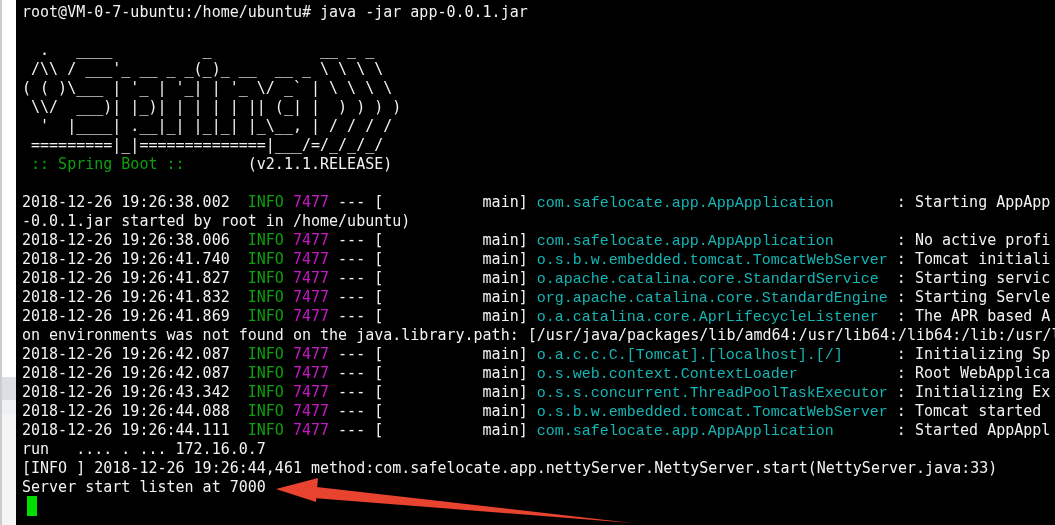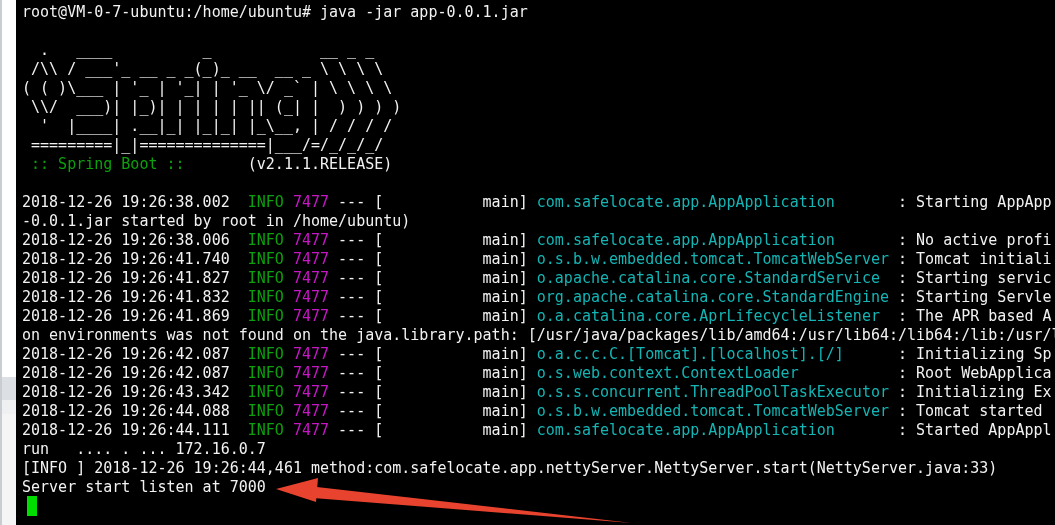--- a/index.html
+++ b/index.html
@@ -19,21 +19,21 @@
   pre.term{
     position:absolute;left:16px;top:0;right:0;bottom:0;margin:0;
     padding:3px 12px 0 6px;overflow:hidden;
     font:15px/19px "DejaVu Sans Mono",monospace;
     color:var(--foreground,#f2f2f2);
     white-space:pre;
   }
   pre.term .ln{height:19px;white-space:pre;}
   .c-green{color:var(--log_green,#0ca00c);}
   .c-magenta{color:var(--log_magenta,#c616c6);}
-  .c-cyan{color:var(--log_cyan,#13b5b5);}
+  .c-cyan{color:var(--log_cyan,#13b5b5);font-family:Liberation Mono, monospace;}
   .cursor{position:absolute;left:27px;top:496px;width:10px;height:20px;background:var(--cursor_green,#00dd00);}
   svg.arrow{position:absolute;left:258px;top:477px;width:380px;height:48px;z-index:5;}
   svg.arrow polygon{fill:var(--arrow_red,#e8432e);}
 </style>
 </head>
 <body>
 
 <div class="screen">
 
   <div class="side-strip">

